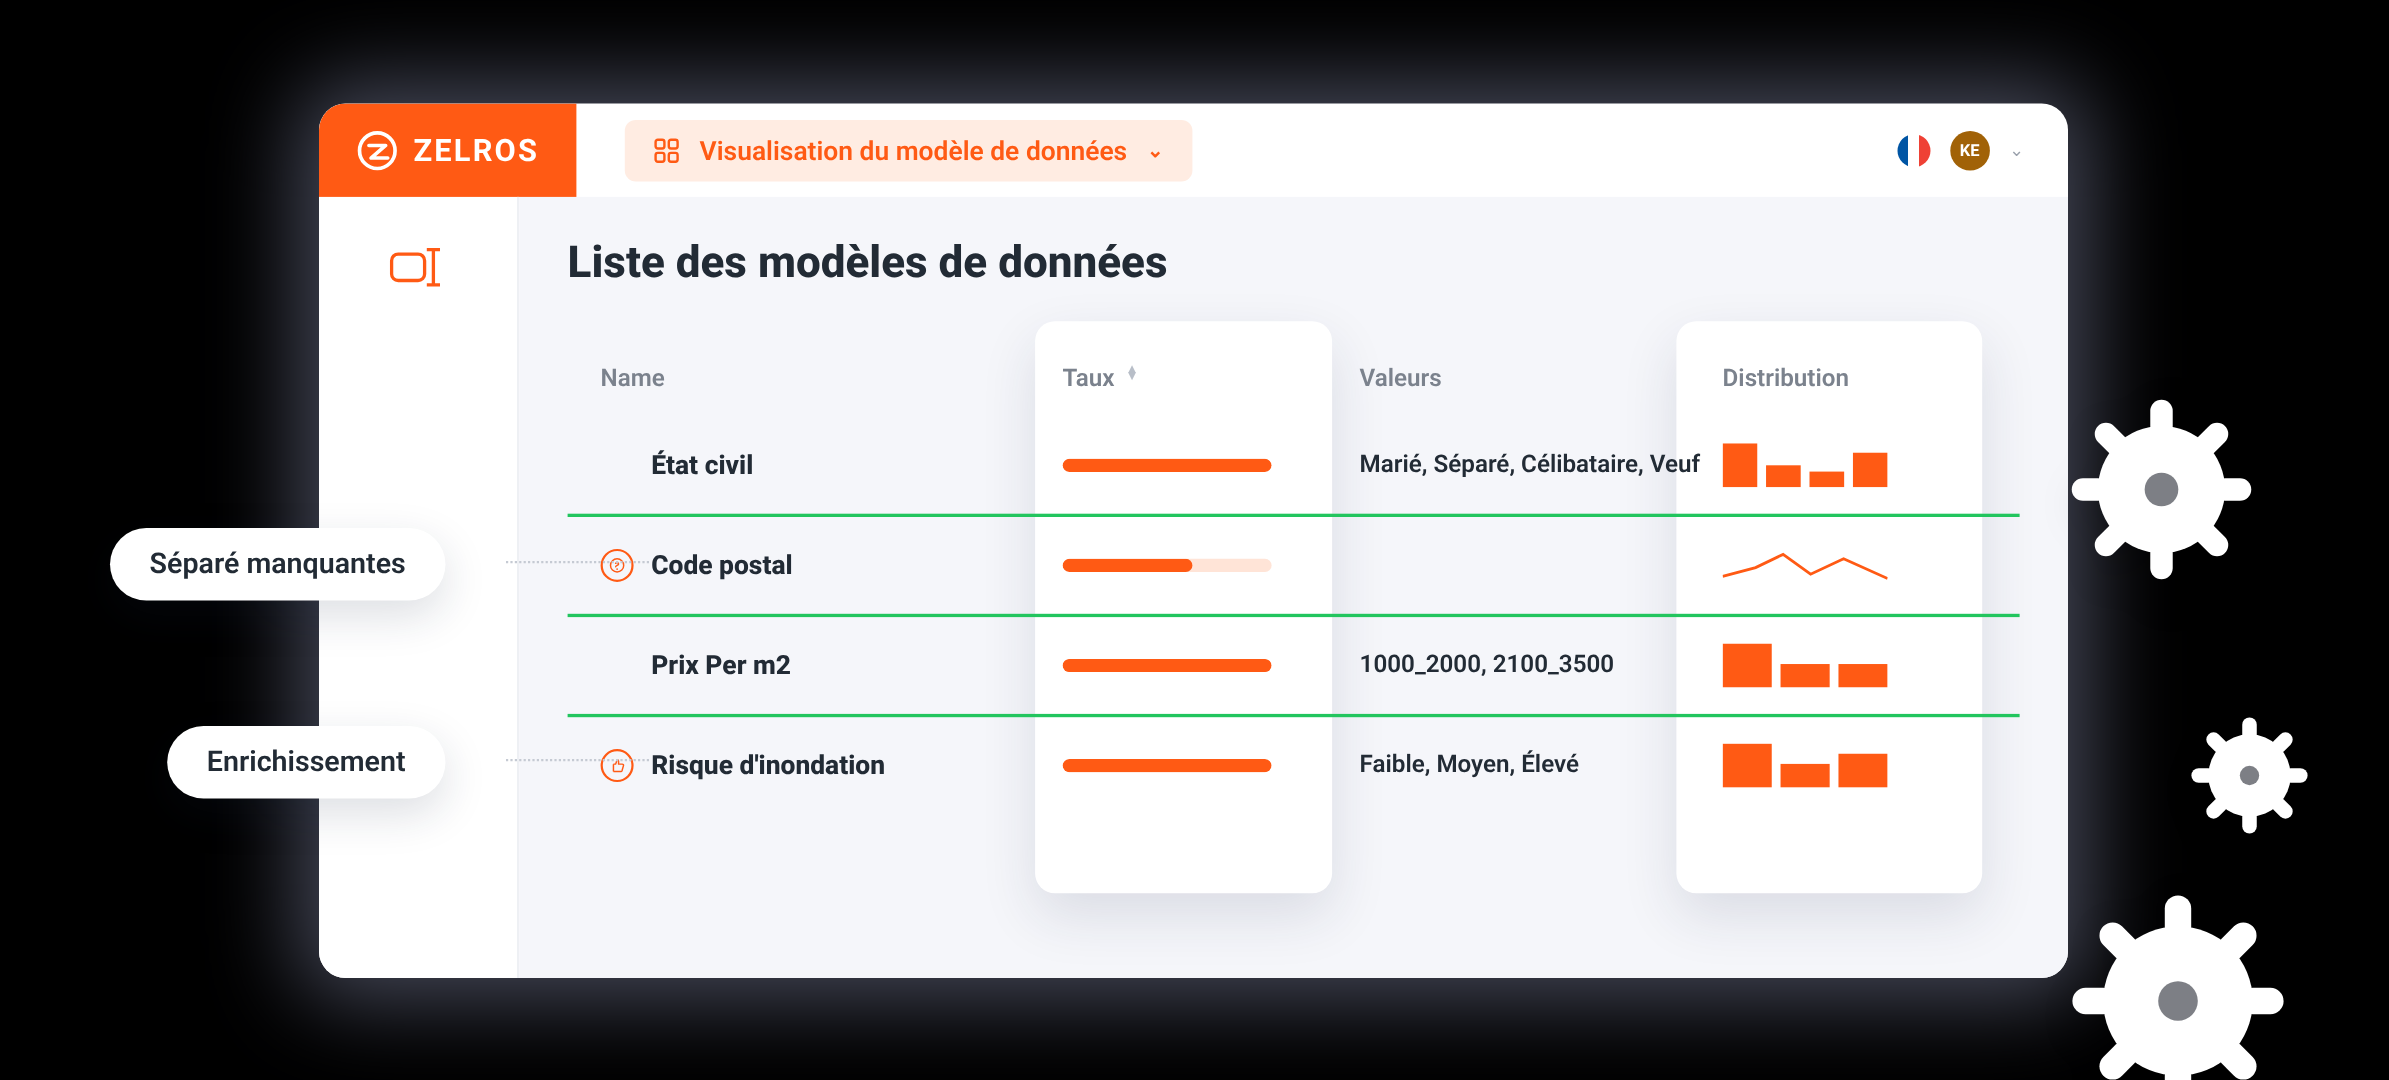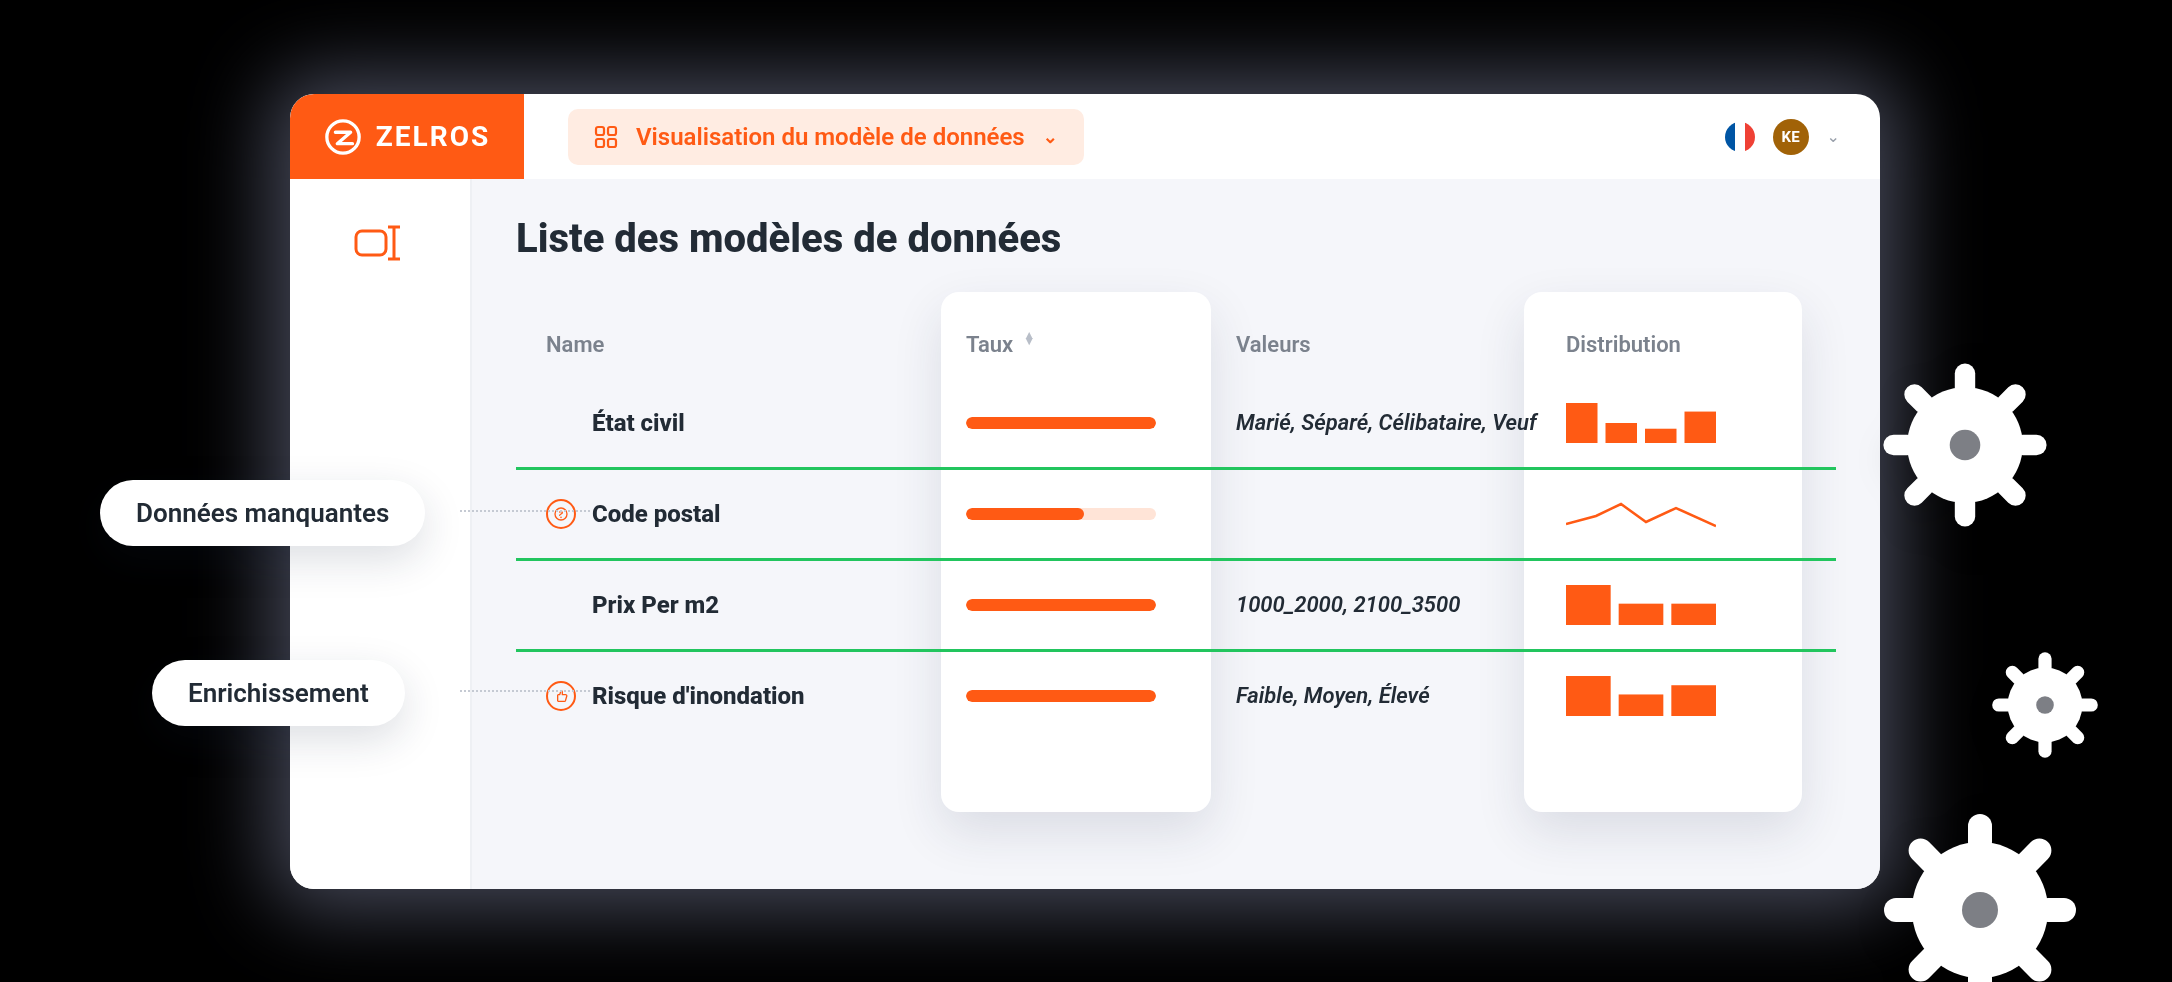--- a/index.html
+++ b/index.html
@@ -189,21 +189,20 @@
   .bar-fill {
     height: 100%;
     background: #ff5a14;
     border-radius: 7px;
   }
   .values-cell {
     font-size: 22px;
     font-weight: 600;
     color: #222b35;
     line-height: 1.3;
-    font-style: italic;
   }
   .dist-cell svg { display: block; }
 
   
   .float-col {
     position: absolute;
     background: #fff;
     border-radius: 18px;
     box-shadow: 0 20px 50px rgba(30,40,70,0.12);
     pointer-events: none;
@@ -402,21 +401,21 @@
                   </div>
                 </div>
               </div>
           </div>
         </div>
       </div>
     </div>
   </div>
 
   <div class="callout callout-1">
-    <span>Données manquantes</span>
+    <span>Séparé manquantes</span>
   </div>
   <div class="connector conn-1"></div>
 
   <div class="callout callout-2">
     <span>Enrichissement</span>
   </div>
   <div class="connector conn-2"></div>
 
   <div class="gear gear-1">
     <svg width="170" height="170" viewBox="0 0 100 100">

